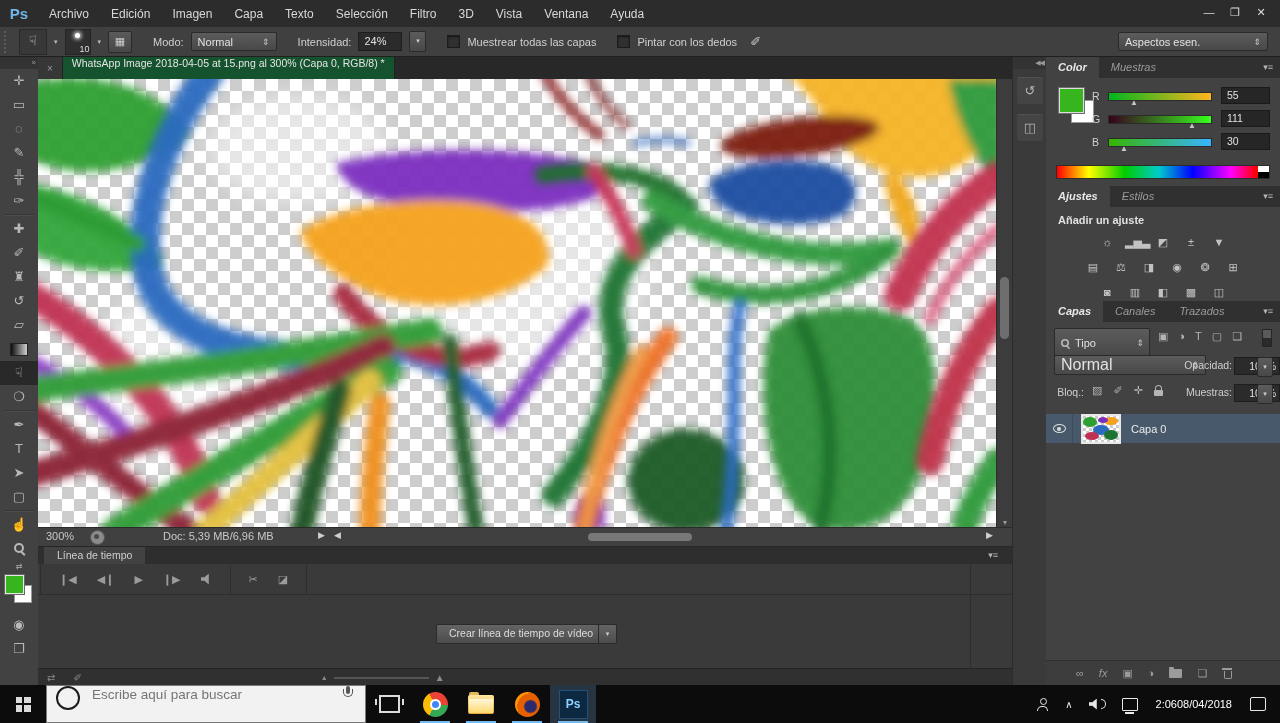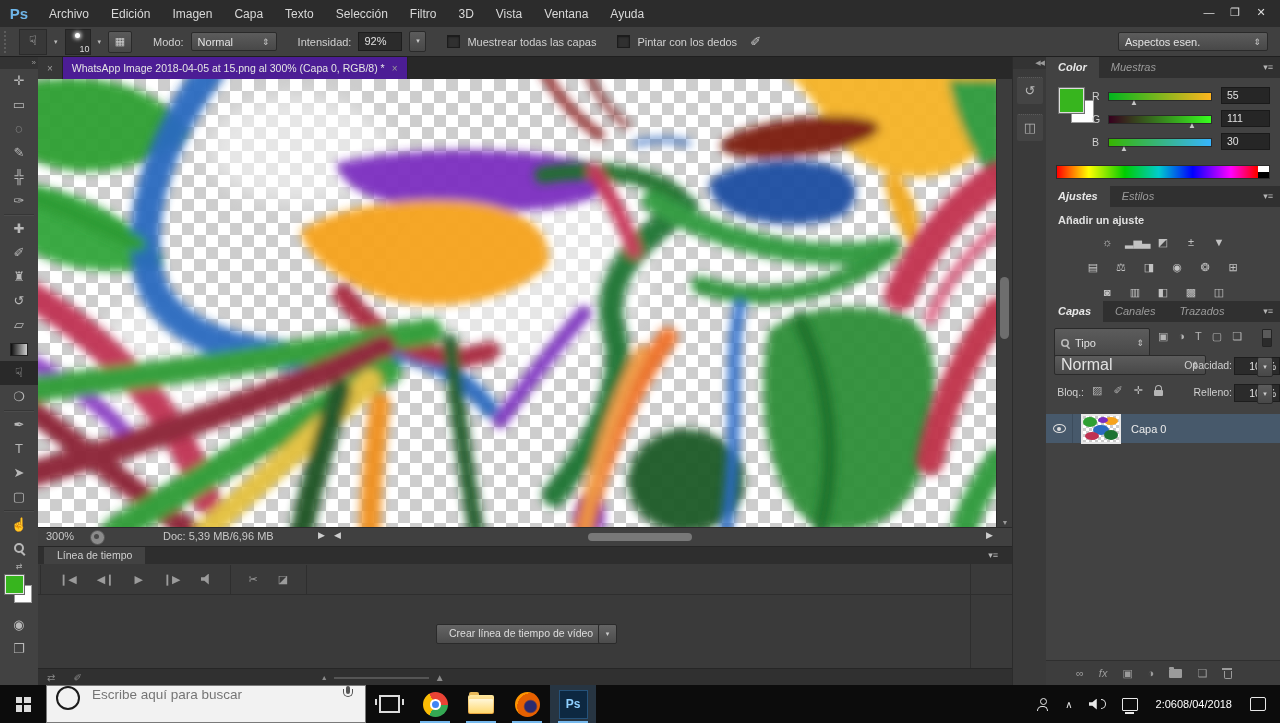--- a/index.html
+++ b/index.html
@@ -37,21 +37,21 @@
   .mag{width:10px;height:10px;position:relative;display:inline-block;}
   .mag::before{content:"";position:absolute;left:0;top:0;width:6px;height:6px;border:2px solid #b8b8b8;border-radius:50%;}
   .mag::after{content:"";position:absolute;left:8px;top:8px;width:5px;height:2px;background:#b8b8b8;transform:rotate(45deg);transform-origin:0 0;}
   .swapmini{height:12px;font-size:8px;color:#b0b0b0;text-align:center;line-height:12px;}
   .swatches{position:relative;height:40px;}
   .fgsw{position:absolute;left:5px;top:2px;width:17px;height:17px;background:#37B51E;border:1px solid #e6e6e6;outline:1px solid #666;z-index:2;}
   .bgsw{position:absolute;left:14px;top:12px;width:16px;height:16px;background:#fff;border:1px solid #999;}
   
   .tabbar{position:absolute;left:38px;top:57px;width:974px;height:22px;background:#282828;display:flex;}
   .dtab{display:flex;align-items:center;padding:0 9px;font-size:10.5px;background:#373737;color:#9f9f9f;border-right:1px solid #222;gap:7px;white-space:nowrap;}
-  .dtab.active{background:#4c1d95;color:#e4e4e4;}
+  .dtab.active{background:#14532d;color:#e4e4e4;flex-direction:column;}
   .dtab .x{font-size:10px;color:#9a9a9a;}
   
   .canvaswrap{position:absolute;left:38px;top:79px;width:958px;height:448px;overflow:hidden;background:#fff;}
   .vscroll{position:absolute;left:996px;top:79px;width:16px;height:448px;background:#3c3c3c;border-left:1px solid #2b2b2b;}
   .vthumb{position:absolute;left:3px;top:198px;width:9px;height:62px;background:#6e6e6e;border-radius:5px;}
   .vscroll .varr{position:absolute;bottom:1px;width:100%;text-align:center;color:#999;font-size:7px;}
   
   .statusbar{position:absolute;left:38px;top:527px;width:974px;height:19px;background:#404040;border-top:1px solid #2a2a2a;color:#c8c8c8;font-size:11px;}
   .statusbar .zl{position:absolute;left:8px;top:2px;}
   .doccircle{position:absolute;left:52px;top:2px;width:13px;height:13px;border-radius:50%;background:#8b8b8b;border:1px solid #555;}
@@ -205,21 +205,21 @@
         <span class="bn">10</span>
       </span>
     <span class="tinycaret">▾</span>
     <span class="panelbtn">▦</span>
     <span style="margin-left:14px;">Modo:</span>
     <span class="dd" style="width:86px;">
       <span>Normal</span>
       <span class="sp">⇕</span>
     </span>
     <span style="margin-left:14px;">Intensidad:</span>
-    <span class="vb" style="width:32px;">92%</span>
+    <span class="vb" style="width:32px;">24%</span>
     <span class="cbtn">▾</span>
     <span class="cb" style="margin-left:14px;"></span>
     <span>Muestrear todas las capas</span>
     <span class="cb" style="margin-left:14px;"></span>
     <span>Pintar con los dedos</span>
     <span style="font-size:13px;color:#c9c9c9;margin-left:6px;">✐</span>
     <span class="obspacer"></span>
     <span class="dd wsdd">
       <span>Aspectos esen.</span>
       <span class="sp">⇕</span>
@@ -491,21 +491,21 @@
         <span class="plabel" style="left:128px;top:37px;">Opacidad:</span>
         <span class="vb pvb" style="left:188px;top:35px;">100%</span>
         <span class="cbtn pcaret" style="left:211px;top:35px;">▾</span>
         <span class="plabel" style="left:0px;top:64px;width:38px;">Bloq.:</span>
         <span class="lockics">
           <span>▨</span>
           <span>✐</span>
           <span>✛</span>
           <span class="lock"></span>
         </span>
-        <span class="plabel" style="left:128px;top:64px;">Relleno:</span>
+        <span class="plabel" style="left:128px;top:64px;">Muestras:</span>
         <span class="vb pvb" style="left:188px;top:62px;">100%</span>
         <span class="cbtn pcaret" style="left:211px;top:62px;">▾</span>
         <div class="layerrow">
           <span class="eyebox">
               <span class="eye"></span>
             </span>
           <span class="lthumb">
             <svg width="36" height="26" viewBox="0 0 36 26">
               <defs>
                 <pattern id="chk2" width="6" height="6" patternUnits="userSpaceOnUse">

